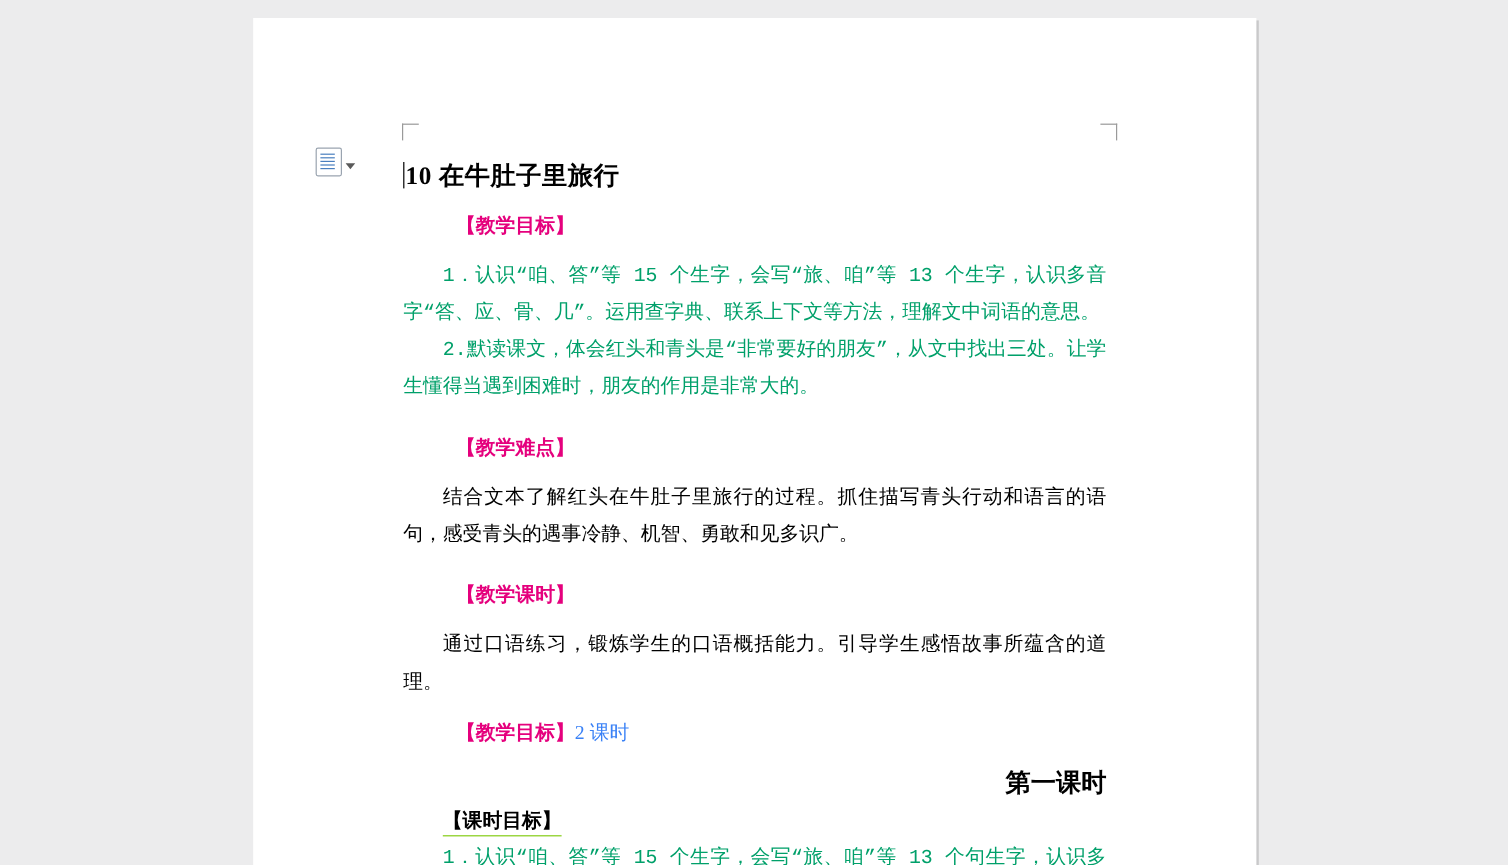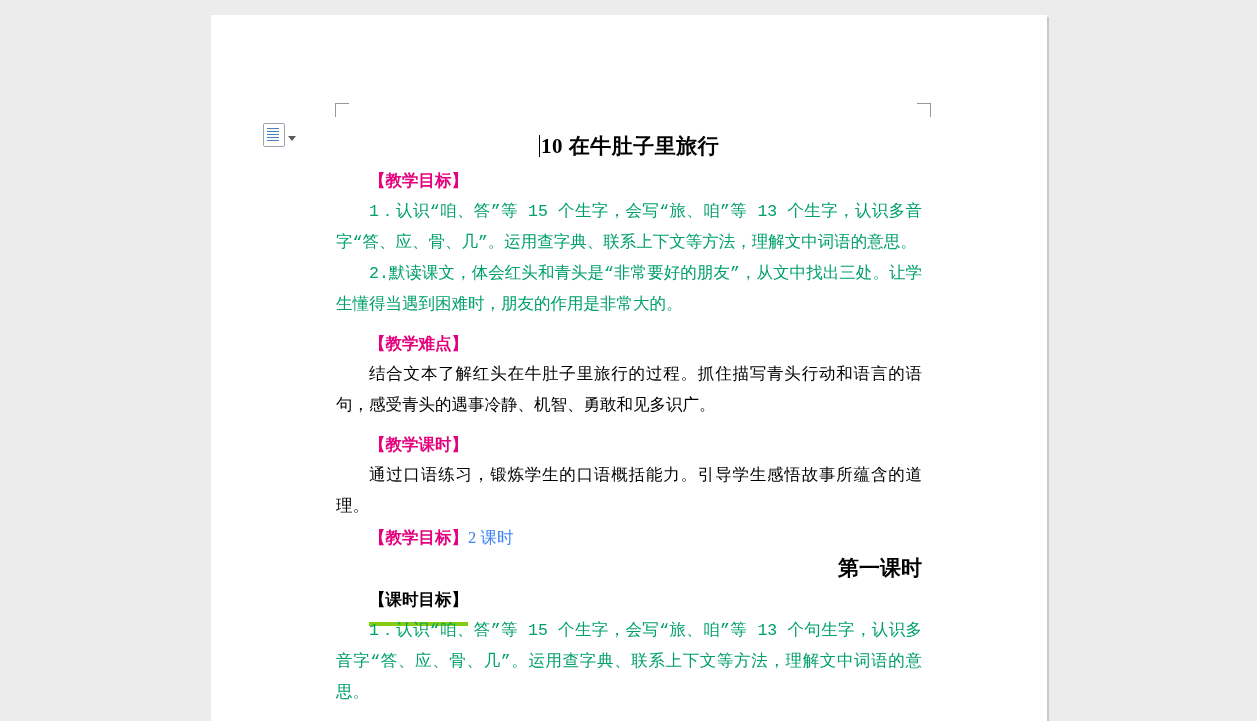--- a/index.html
+++ b/index.html
@@ -89,21 +89,21 @@
     left: 125px;
     top: 104px;
     width: 586px;
     font-size: 16.5px;
     line-height: 31px;
     color: #000000;
   }
   h1.doc-title {
     font-size: 21px;
     font-weight: bold;
-    text-align: center;
+    text-align: left;
     margin: 12px 0 4px 0;
     line-height: 30px;
     letter-spacing: 0.5px;
     position: relative;
   }
   .caret {
     display: inline-block;
     width: 1px;
     height: 22px;
     background: #000;
@@ -119,39 +119,39 @@
     margin: 0;
     text-indent: 33px;
     text-align: justify;
     text-justify: inter-ideograph;
     font-family: Liberation Mono, monospace;
   }
   .green {
     color: #00a06a;
   }
   .sect-head {
-    margin: 0;
+    margin: 11px;
     text-indent: 33px;
   }
   .center-head {
     margin: 0;
     text-align: right;
     font-weight: bold;
     font-size: 21px;
     color: #000;
   }
   .kczm {
     margin: 0;
     text-indent: 33px;
   }
   .kczm .boxed {
     font-weight: bold;
     color: #000;
-    border-bottom: 4px solid #84cc16;
-    padding-bottom: 13px;
+    border-bottom: 1px solid #84cc16;
+    padding-bottom: 3px;
   }
   .inline-black {
     color: #3b82f6;
     font-weight: normal;
   }
   .spacer-sm { height: 8px; }
 </style>
 </head>
 <body>
 

